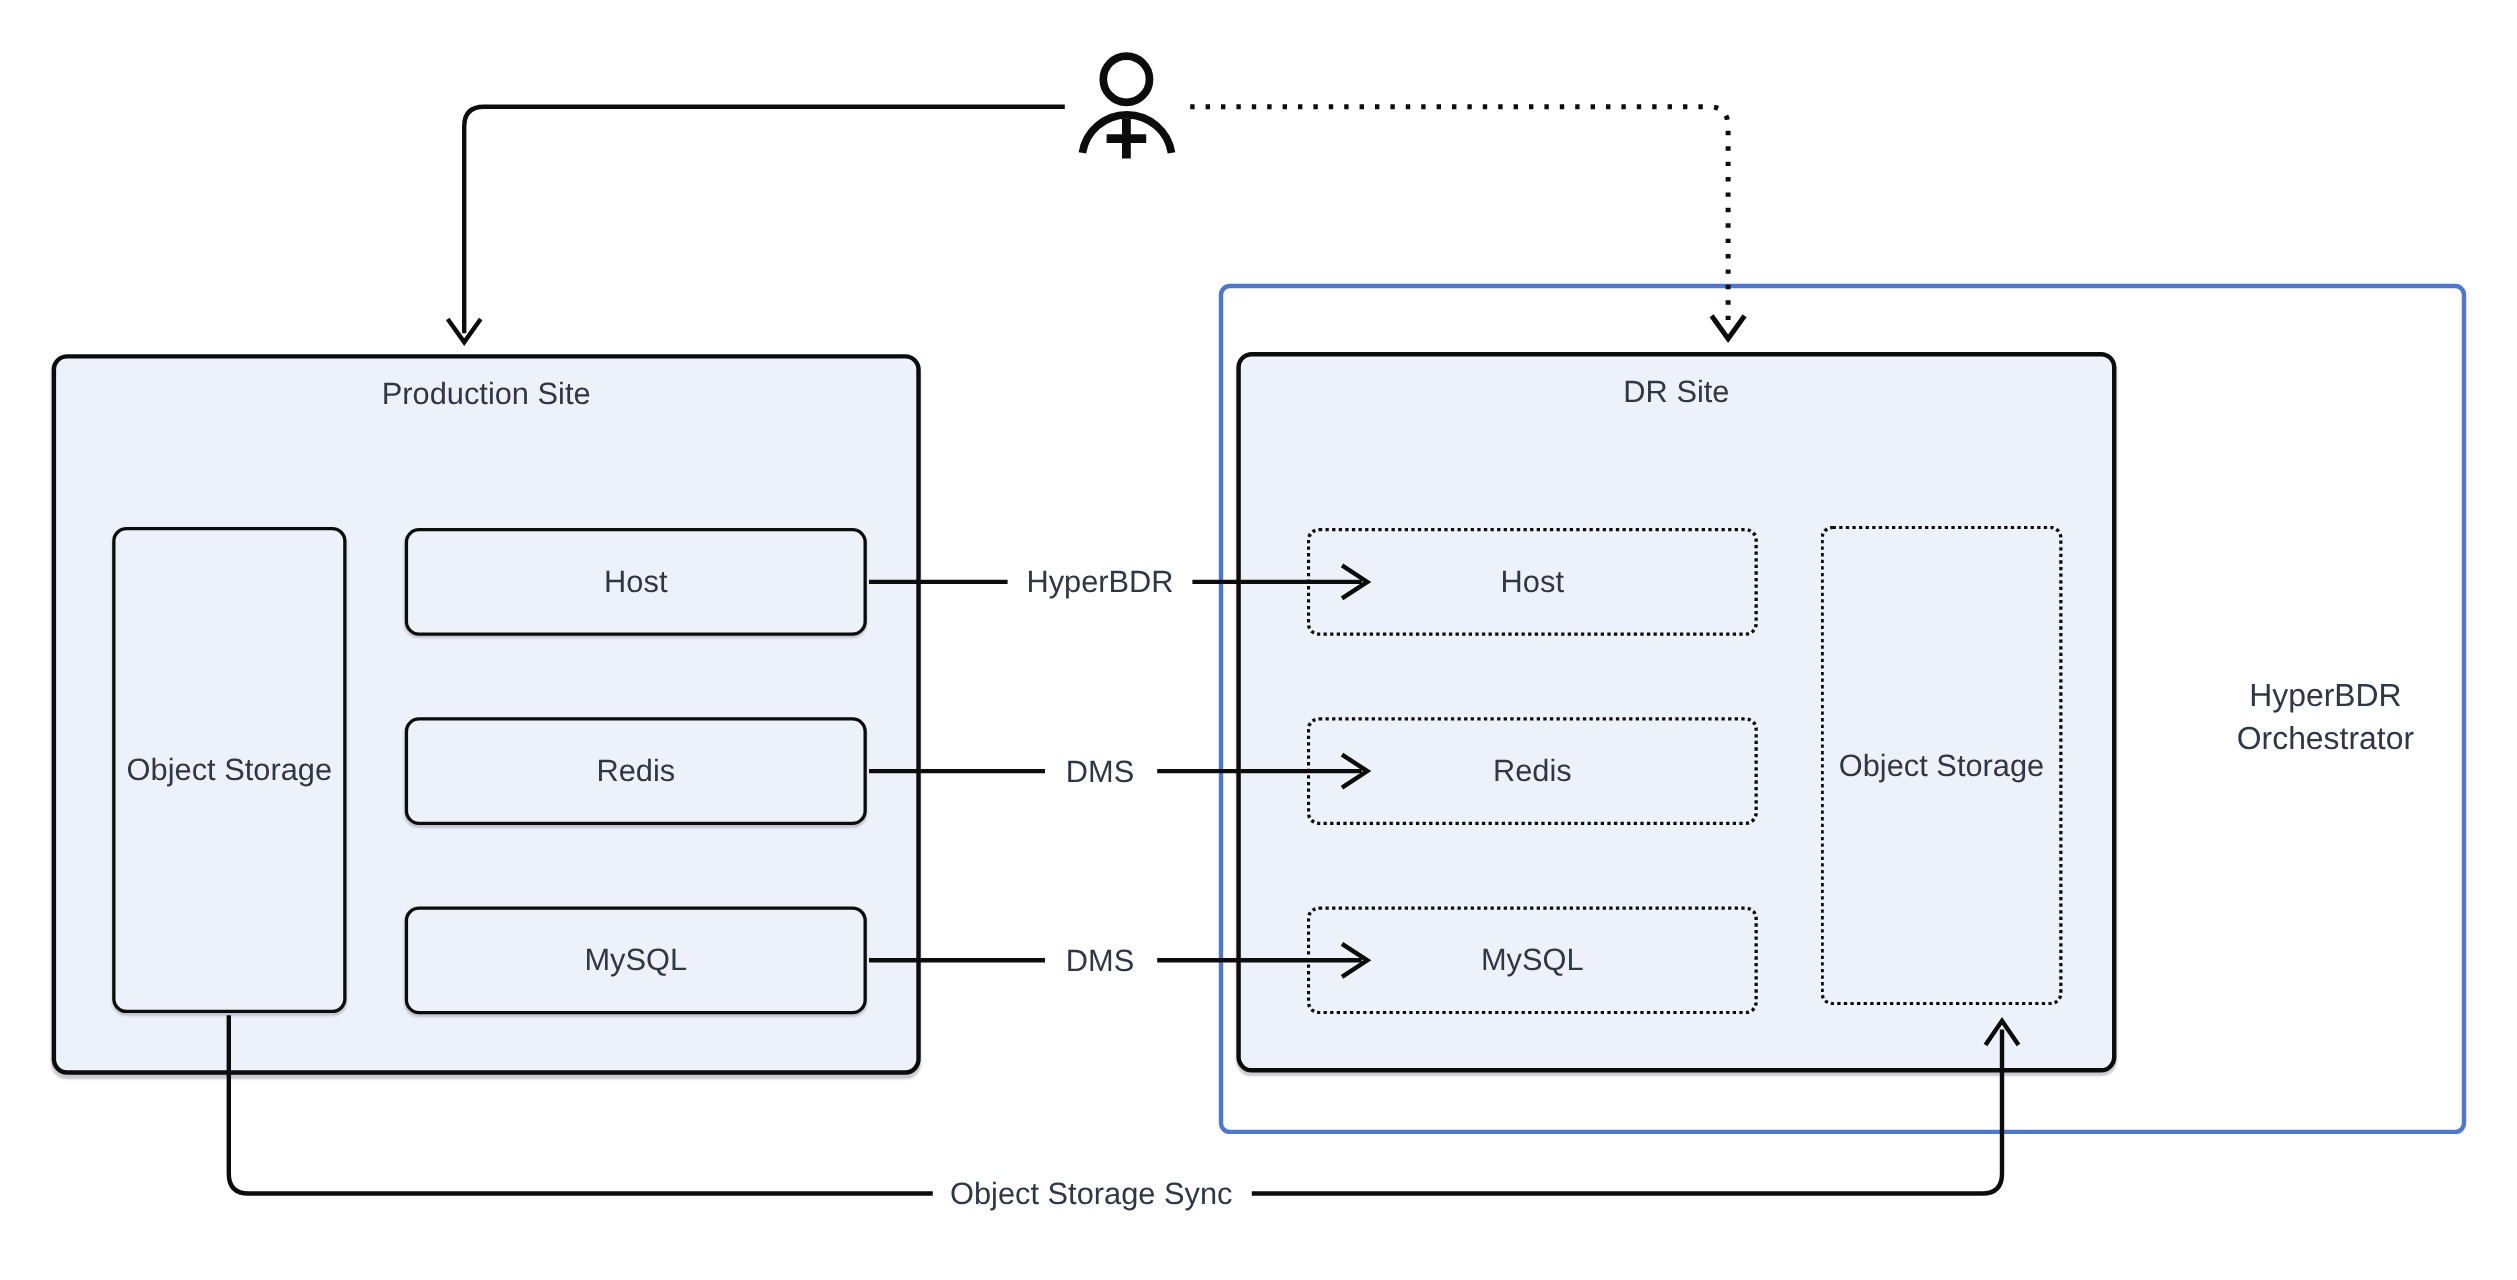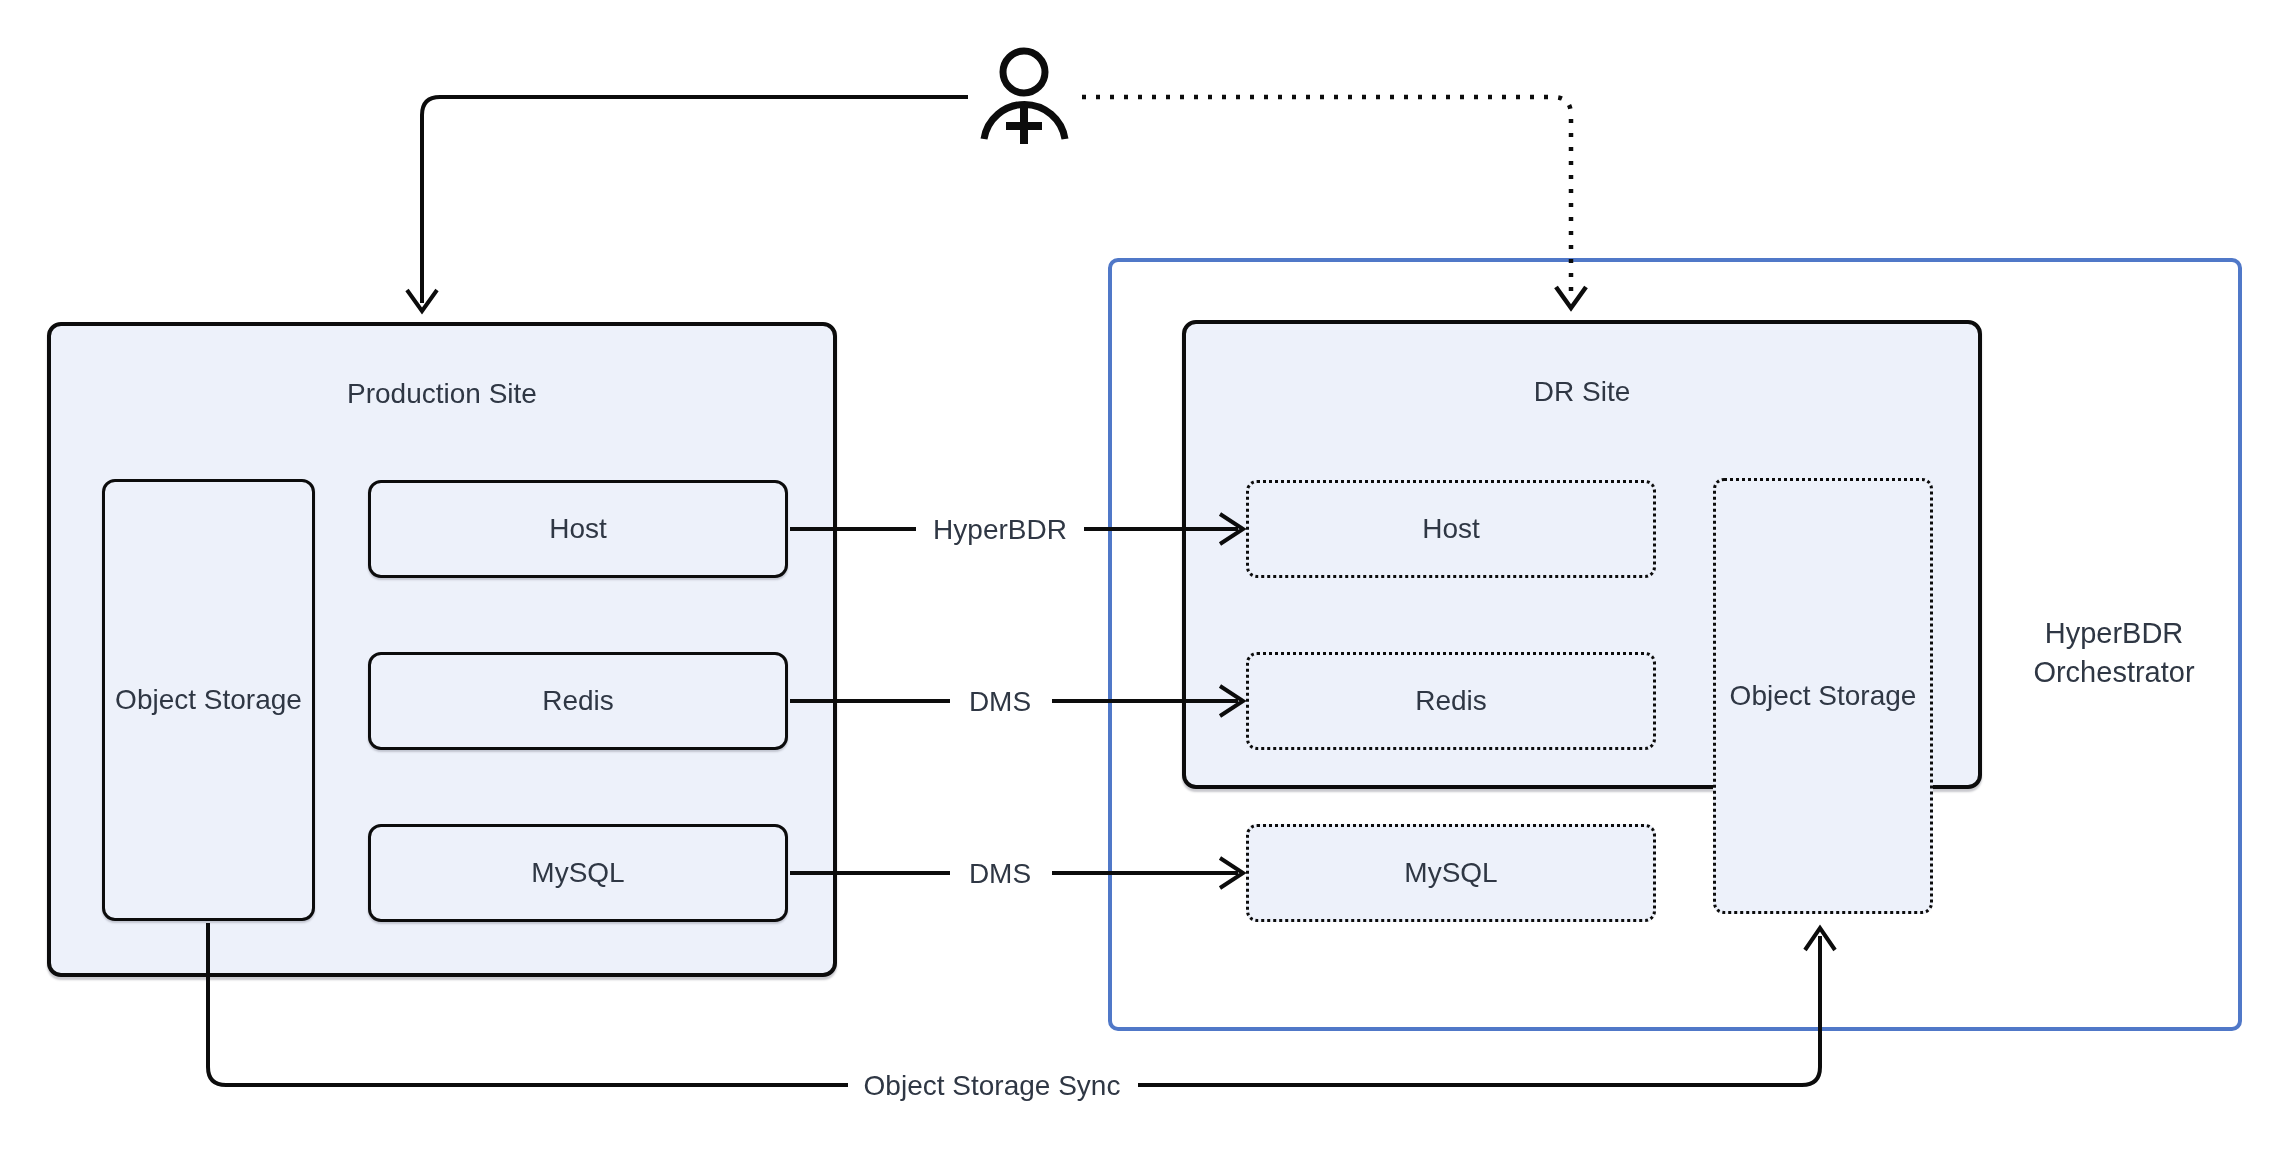--- a/index.html
+++ b/index.html
@@ -24,21 +24,20 @@
     border: 4px solid #0c0c0c;
     border-radius: 14px;
     box-shadow: 0 3px 2px rgba(40,40,60,0.25);
   }
   .site-title {
     position: absolute;
     left: 0; right: 0; top: 16px;
     text-align: center;
     font-size: 28px;
     color: #2f3744;
-    margin-top: 36px;
   }
 
   
   .node {
     background: #edf1fa;
     border: 3.5px solid #0c0c0c;
     border-radius: 13px;
     box-shadow: 0 2px 2px rgba(40,40,60,0.22);
     display: flex;
     align-items: center;
@@ -110,21 +109,21 @@
       <span>Host</span>
     </div>
     <div class="abs node" style="left:317px; top:326px; width:420px; height:98px;">
       <span>Redis</span>
     </div>
     <div class="abs node" style="left:317px; top:498px; width:420px; height:98px;">
       <span>MySQL</span>
     </div>
   </div>
 
-  <div class="abs site" style="left:1182px; top:320px; width:800px; height:469px;padding-left:18px;">
+  <div class="abs site" style="left:1124px; top:320px; width:800px; height:655px;padding-left:18px;">
     <div class="site-title">DR Site</div>
 
     <div class="abs node-dotted" style="left:60px; top:156px; width:410px; height:98px;">
       <span>Host</span>
     </div>
     <div class="abs node-dotted" style="left:60px; top:328px; width:410px; height:98px;">
       <span>Redis</span>
     </div>
     <div class="abs node-dotted" style="left:60px; top:500px; width:410px; height:98px;">
       <span>MySQL</span>

